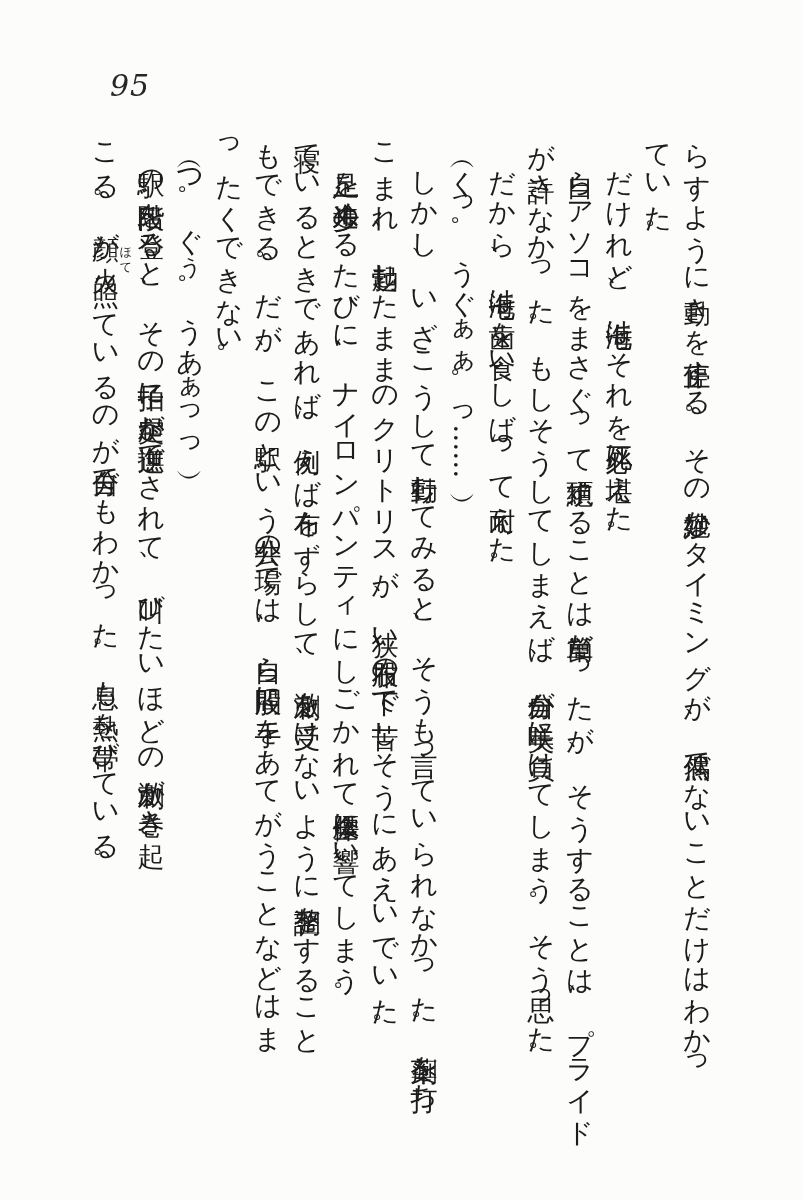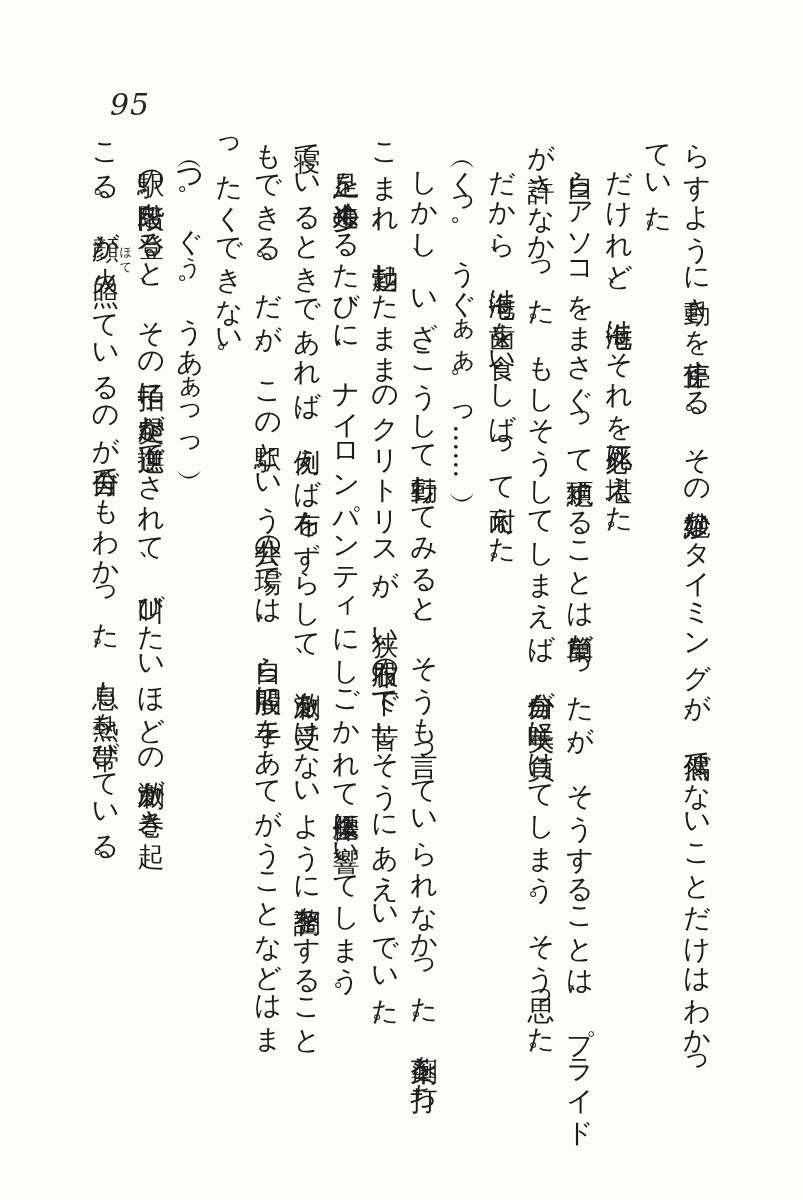--- a/index.html
+++ b/index.html
@@ -20,21 +20,20 @@
     overflow: hidden;
   }
   .page-number {
     position: absolute;
     left: 110px;
     top: 68px;
     font-size: 30px;
     font-style: italic;
     letter-spacing: 1px;
     color: #262626;
-    margin-top: 19px;
   }
   .text-block {
     position: absolute;
     top: 125px;
     right: 86px;
     height: 1064px;
     writing-mode: vertical-rl;
     text-orientation: mixed;
     font-size: 27px;
     line-height: 39px;

